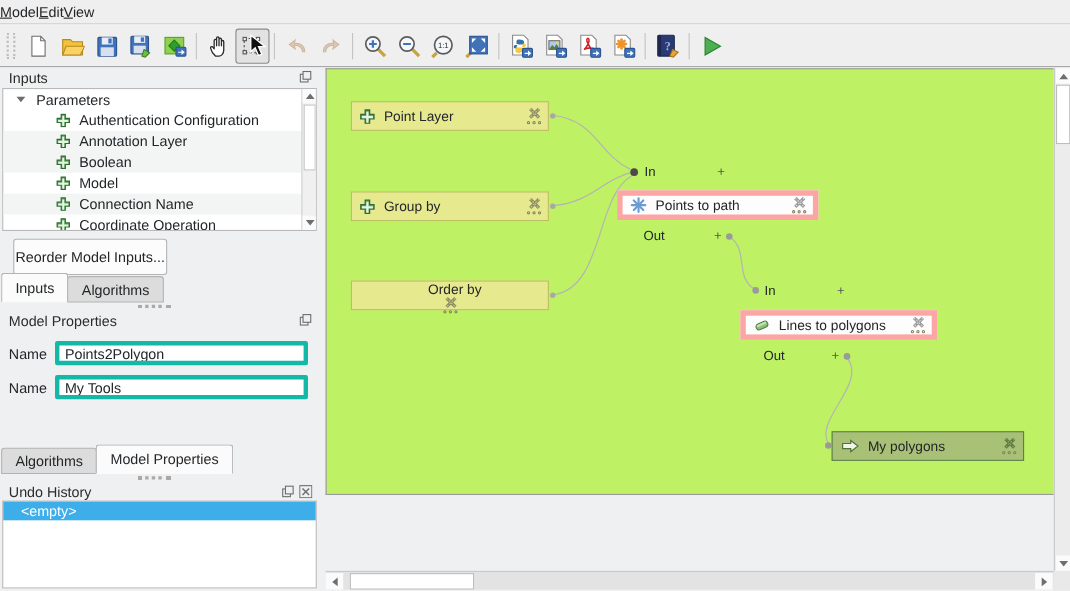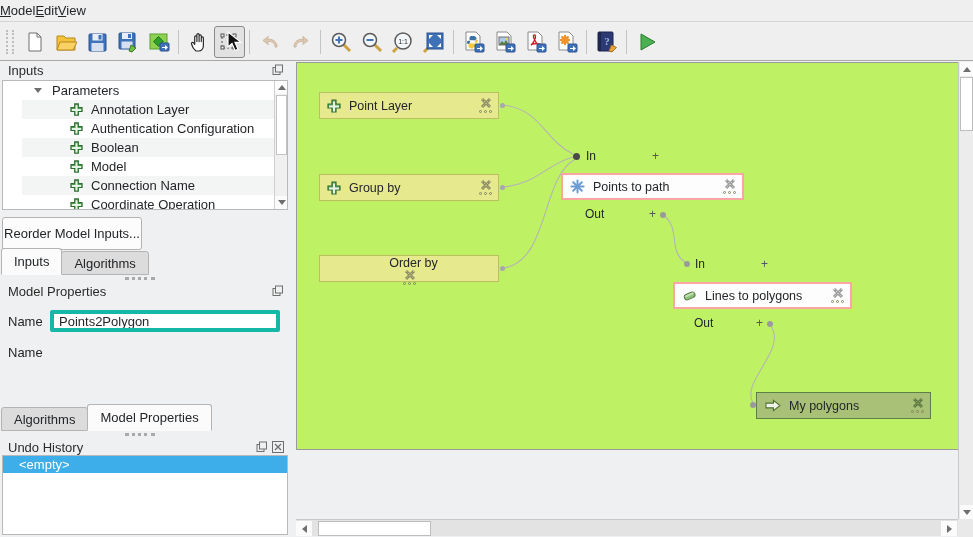--- a/index.html
+++ b/index.html
@@ -19,21 +19,21 @@
   .tb-handle { width:8px; height:24px; border-left:2px dotted #bdbdbd; border-right:2px dotted #bdbdbd; margin:0 5px 0 2px; }
   .tb-btn { width:31px; height:32px; display:flex; align-items:center; justify-content:center; border-radius:3px; position:relative; }
   .tb-btn.checked { background:#e2e2e2; border:1px solid #8a8a8a; }
   .tb-sep { width:1px; height:24px; background:#c3c3c3; margin:0 4px; }
   .tb-btn svg { display:block; }
   
   .left-panel { position:absolute; left:0; top:62px; width:290px; height:475px; background:#eff0f1; }
   .dock-title { position:absolute; left:8px; font-size:13px; color:#2b2b2b; }
   .dock-icons { position:absolute; display:flex; gap:4px; }
   .tree-box { position:absolute; left:2px; top:18px; width:286px; height:130px;
-              background:#ffffff; border:1px solid #b9b9b9; overflow:hidden;padding-left:19px; }
+              background:#ffffff; border:1px solid #b9b9b9; overflow:hidden; }
   .tree-row { height:19px; display:flex; align-items:center; font-size:13px; }
   .tree-row.alt { background:#f3f4f4; }
   .tree-arrow { width:0; height:0; border-left:4px solid transparent; border-right:4px solid transparent;
                 border-top:5px solid #6e6e6e; margin-left:12px; margin-right:10px; }
   .tree-child { padding-left:48px; display:flex; align-items:center; gap:8px; }
   .vscroll { position:absolute; right:0; top:0; width:13px; height:100%; background:#f0f0f0; border-left:1px solid #d0d0d0; }
   .sb-arrow-up, .sb-arrow-dn { position:absolute; left:0; width:13px; height:13px; background:#fbfbfb; display:flex; align-items:center; justify-content:center; }
   .tri-up { width:0; height:0; border-left:4px solid transparent; border-right:4px solid transparent; border-bottom:5px solid #6e6e6e; }
   .tri-dn { width:0; height:0; border-left:4px solid transparent; border-right:4px solid transparent; border-top:5px solid #6e6e6e; }
   .tri-lf { width:0; height:0; border-top:4px solid transparent; border-bottom:4px solid transparent; border-right:5px solid #6e6e6e; }
@@ -51,21 +51,21 @@
                 font-family:"Liberation Sans", sans-serif; font-size:13px; color:#232629; padding:0 5px; }
   .undo-list { position:absolute; left:2px; top:393px; width:286px; height:80px; background:#ffffff; border:1px solid #b9b9b9; }
   .undo-row { height:17px; background:#3daee9; color:#ffffff; font-size:13px; padding:0 16px; display:flex; align-items:center; }
   
   .canvas { position:absolute; left:296px; top:62px; width:662px; height:388px; background:#bef264;
             border-left:1px solid #9a9a9a; border-top:1px solid #9a9a9a; border-bottom:1px solid #9a9a9a; overflow:hidden; }
   .edges { position:absolute; left:0; top:0; }
   .node { position:absolute; height:27px; display:flex; align-items:center; padding:0 6px 0 7px; font-size:12.5px; }
   .node .nlabel { flex:1; margin-left:8px; }
   .node-input  { background:#e7e98f; border:1px solid #bcbe62; }
-  .node-algo   { background:#fdfdfd; border:2px solid #fca5a5; }
+  .node-algo   { background:#fdfdfd; border:5px solid #fca5a5; }
   .node-output { background:#a9c177; border:1px solid #5b8147; }
   .node-ctl { display:flex; flex-direction:column; align-items:center; line-height:1; }
   .dots3 { display:flex; gap:2px; margin-top:1px; }
   .dots3 i { width:3px; height:3px; border-radius:50%; border:1px solid #84845e; display:block; }
   .port-label { position:absolute; font-size:12px; color:#232629; }
   .port-plus { position:absolute; font-size:12px; color:#555; }
   .port-dot { position:absolute; border-radius:50%; }
   .dot-dark { width:7px; height:7px; background:#4a4a4a; }
   .dot-gray { width:6px; height:6px; background:#9a9a9a; }
   .dot-stub { width:5px; height:5px; background:#a8a8a8; }
@@ -264,38 +264,38 @@
       <rect x="1" y="3.5" width="7" height="7" fill="none" stroke="#6e6e6e"></rect>
       <rect x="3.5" y="1" width="7" height="7" fill="#eff0f1" stroke="#6e6e6e"></rect>
     </svg>
   </div>
 
   <div class="tree-box">
     <div class="tree-row">
       <span class="tree-arrow"></span>
       <span>Parameters</span>
     </div>
+    <div class="tree-row">
+      <span class="tree-child">
+        <svg width="13" height="13" viewBox="0 0 14 14">
+          <path d="M5 1h4v4h4v4H9v4H5V9H1V5h4z" fill="#62a95e" stroke="#2f6e33" stroke-width="1.2"></path>
+          <path d="M6 2.5h2v4h4v2H8v4H6v-4H2v-2h4z" fill="#e7f3e6"></path>
+        </svg>
+        <span>Authentication Configuration</span>
+      </span>
+    </div>
     <div class="tree-row alt">
       <span class="tree-child">
         <svg width="13" height="13" viewBox="0 0 14 14">
           <path d="M5 1h4v4h4v4H9v4H5V9H1V5h4z" fill="#62a95e" stroke="#2f6e33" stroke-width="1.2"></path>
           <path d="M6 2.5h2v4h4v2H8v4H6v-4H2v-2h4z" fill="#e7f3e6"></path>
         </svg>
         <span>Annotation Layer</span>
       </span>
     </div>
-    <div class="tree-row">
-      <span class="tree-child">
-        <svg width="13" height="13" viewBox="0 0 14 14">
-          <path d="M5 1h4v4h4v4H9v4H5V9H1V5h4z" fill="#62a95e" stroke="#2f6e33" stroke-width="1.2"></path>
-          <path d="M6 2.5h2v4h4v2H8v4H6v-4H2v-2h4z" fill="#e7f3e6"></path>
-        </svg>
-        <span>Authentication Configuration</span>
-      </span>
-    </div>
     <div class="tree-row alt">
       <span class="tree-child">
         <svg width="13" height="13" viewBox="0 0 14 14">
           <path d="M5 1h4v4h4v4H9v4H5V9H1V5h4z" fill="#62a95e" stroke="#2f6e33" stroke-width="1.2"></path>
           <path d="M6 2.5h2v4h4v2H8v4H6v-4H2v-2h4z" fill="#e7f3e6"></path>
         </svg>
         <span>Boolean</span>
       </span>
     </div>
     <div class="tree-row">
@@ -329,41 +329,42 @@
       <div class="sb-arrow-up" style="top:0;">
           <span class="tri-up"></span>
         </div>
       <div style="position:absolute; left:1px; top:14px; width:11px; height:60px; background:#ffffff; border:1px solid #c4c4c4;"></div>
       <div class="sb-arrow-dn" style="bottom:0;">
           <span class="tri-dn"></span>
         </div>
     </div>
   </div>
 
-  <div class="push-btn" style="left:2px; top:155px; width:140px; height:33px;">Reorder Model Inputs...</div>
+  <div class="push-btn" style="left:12px; top:155px; width:140px; height:33px;">Reorder Model Inputs...</div>
 
   <div class="tabbar" style="left:1px; top:186px;">
     <div class="tab active">Inputs</div>
     <div class="tab">Algorithms</div>
   </div>
 
   <div class="splitter-dots" style="left:125px; top:215px;"></div>
 
   <div class="dock-title" style="top:222px;">Model Properties</div>
   <div class="dock-icons" style="right:6px; top:223px;">
     <svg width="12" height="12" viewBox="0 0 12 12">
       <rect x="1" y="3.5" width="7" height="7" fill="none" stroke="#6e6e6e"></rect>
       <rect x="3.5" y="1" width="7" height="7" fill="#eff0f1" stroke="#6e6e6e"></rect>
     </svg>
   </div>
 
   <div class="field-label" style="left:8px; top:252px;">Name</div>
   <input class="text-input" style="left: 50px; top: 248px; width: 230px;" type="text" value="Points2Polygon">
 
   <div class="field-label" style="left:8px; top:283px;">Name</div>
+  <input class="text-input" style="left: 50px; top: 279px; width: 230px;" type="text" value="My Tools">
 
   <div class="tabbar" style="left:1px; top:342px;">
     <div class="tab">Algorithms</div>
     <div class="tab active">Model Properties</div>
   </div>
 
   <div class="splitter-dots" style="left:125px; top:371px;"></div>
 
   <div class="dock-title" style="top:378px;">Undo History</div>
   <div class="dock-icons" style="right:6px; top:379px;">

